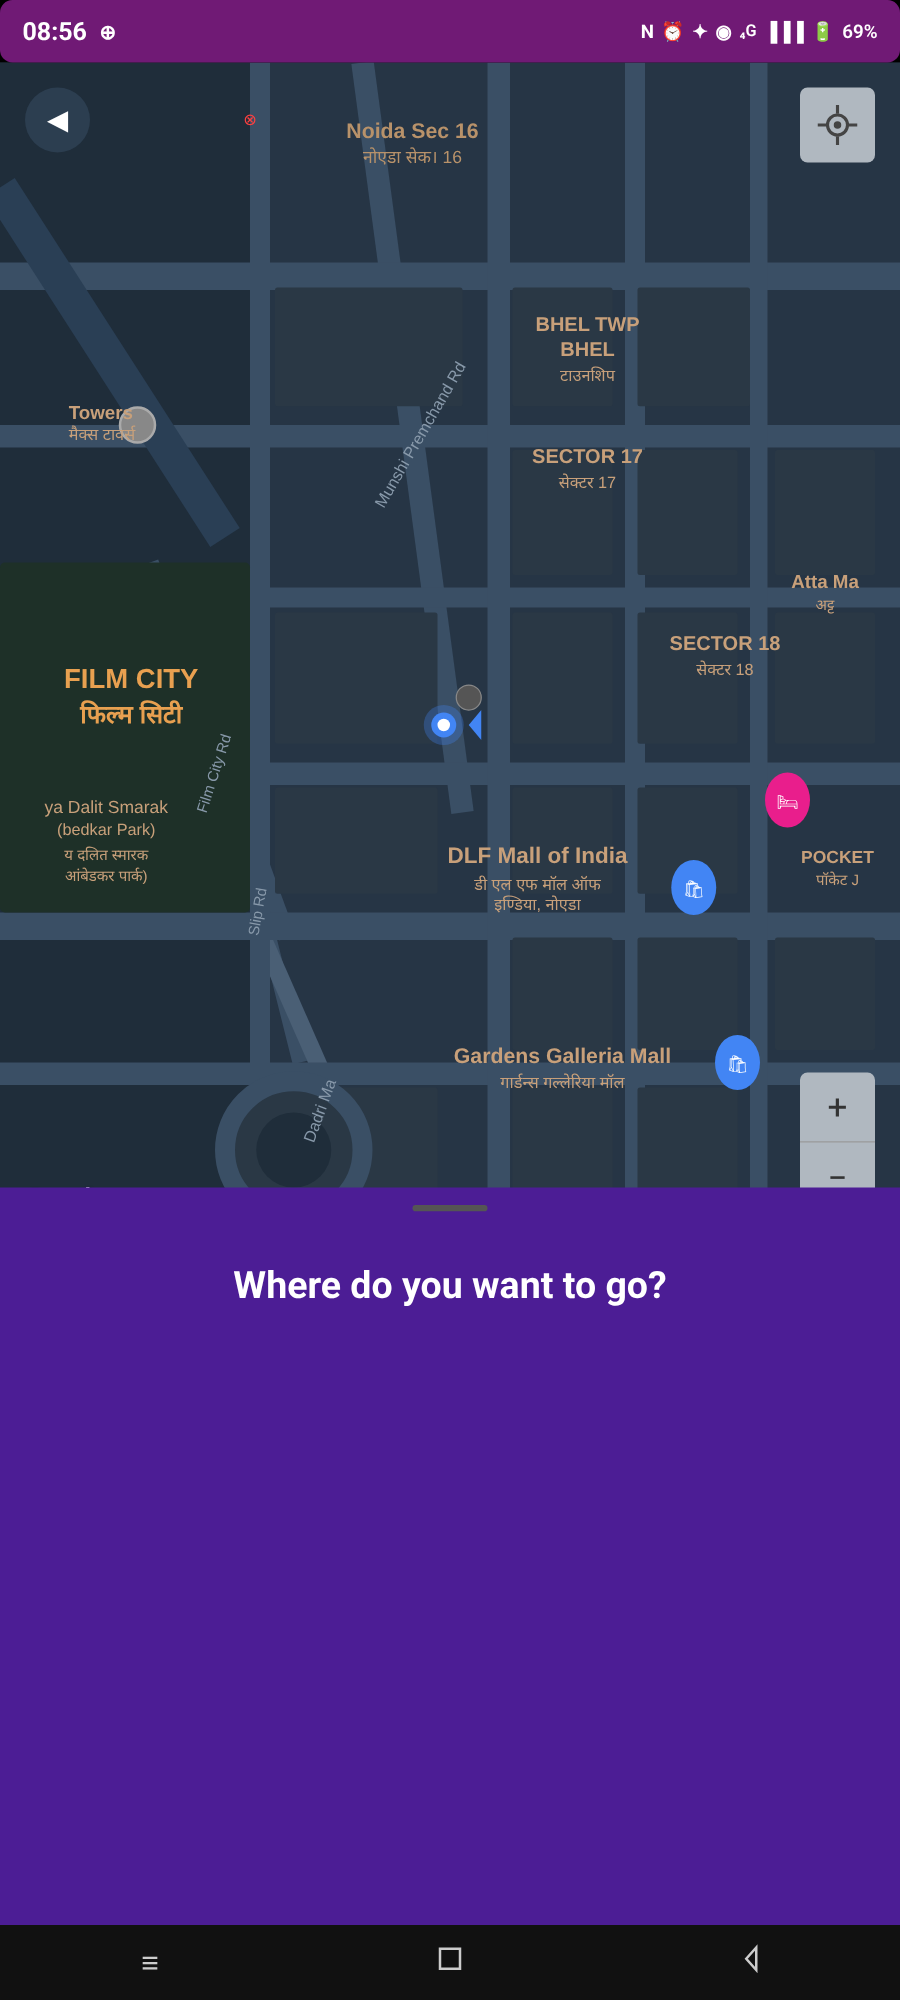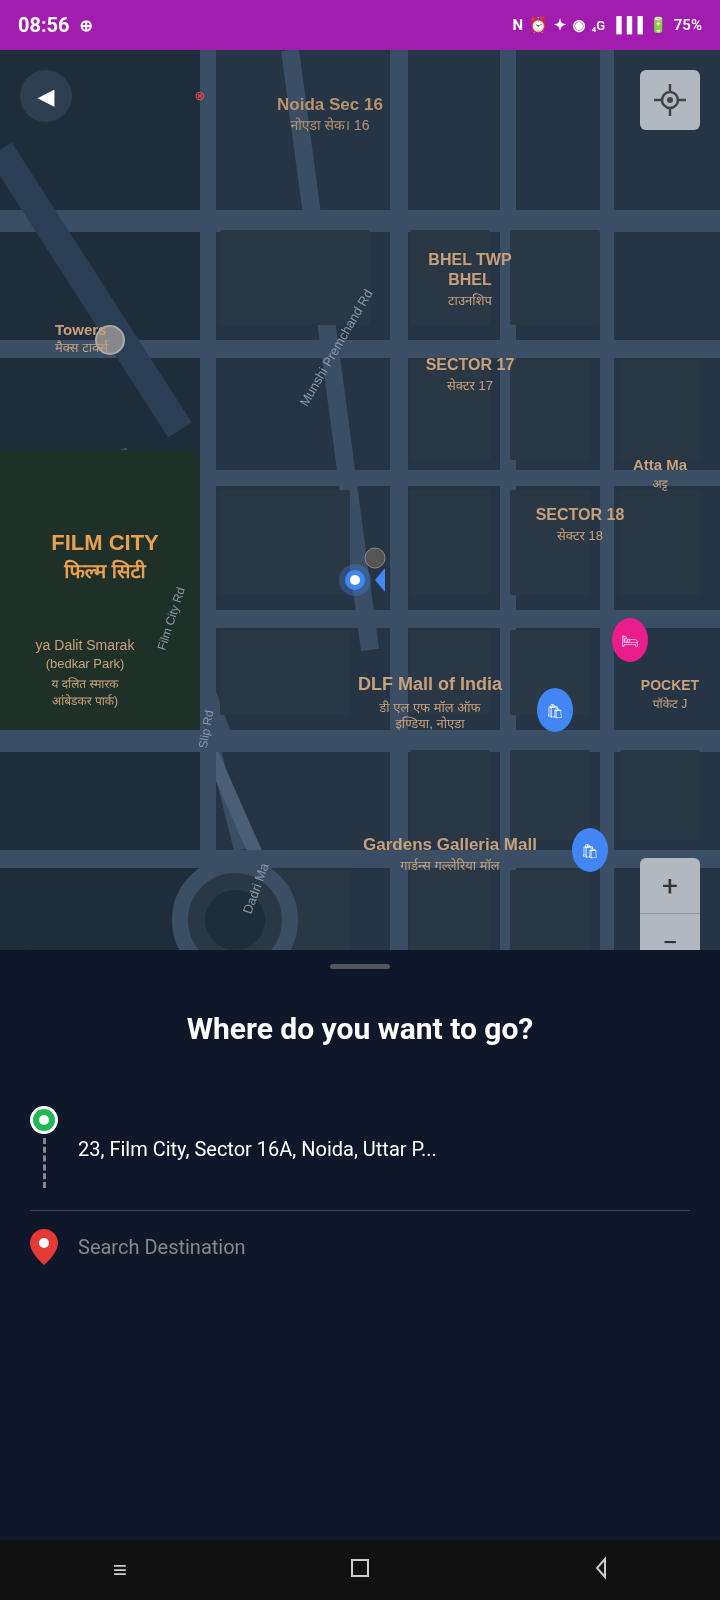--- a/index.html
+++ b/index.html
@@ -10,29 +10,30 @@
       overflow: hidden;
       font-family: 'Roboto', Arial, sans-serif;
       background: #000;
     }
 
     
     .status-bar {
       position: absolute;
       top: 0; left: 0; right: 0;
       height: 50px;
-      background: #a21caf;
+      background: #701a75;
       display: flex;
       align-items: center;
       justify-content: space-between;
       padding: 0 18px;
       z-index: 100;
       color: #fff;
       font-size: 18px;
       font-weight: 600;
+      border-radius: 10px;
     }
     .status-left { display: flex; align-items: center; gap: 10px; }
     .status-right { display: flex; align-items: center; gap: 6px; font-size: 15px; }
     .status-time { font-size: 20px; font-weight: 700; }
 
     
     .map-container {
       position: absolute;
       top: 50px;
       left: 0; right: 0;
@@ -105,21 +106,21 @@
       z-index: 10;
       text-shadow: 1px 1px 3px rgba(0,0,0,0.8);
     }
 
     
     .bottom-sheet {
       position: absolute;
       bottom: 60px;
       left: 0; right: 0;
       height: 590px;
-      background: #0f172a;
+      background: #4c1d95;
       border-radius: 0;
       z-index: 50;
     }
 
     .drag-handle {
       width: 60px; height: 5px;
       background: #555;
       border-radius: 3px;
       margin: 14px auto 0;
     }
@@ -222,21 +223,21 @@
     <span style="font-size:16px;">⊕</span>
   </div>
   <div class="status-right">
     <span style="font-weight:700;">N</span>
     <span>⏰</span>
     <span>✦</span>
     <span>◉</span>
     <span style="font-size:13px;text-align:right;">₄G</span>
     <span>▐▐▐</span>
     <span>🔋</span>
-    <span>75%</span>
+    <span>69%</span>
   </div>
 </div>
 
 <div class="map-container">
 
   <svg class="map-bg" viewBox="0 0 720 950" xmlns="http://www.w3.org/2000/svg">
 
     <rect width="720" height="950" fill="#1f2d3a"></rect>
 
     <rect x="200" y="0" width="520" height="950" fill="#263545"></rect>
@@ -373,42 +374,20 @@
   </div>
 
   <div class="google-watermark">Google</div>
 </div>
 
 <div class="bottom-sheet">
   <div class="drag-handle"></div>
 
   <h2 class="sheet-title">Where do you want to go?</h2>
 
-  <div class="location-inputs">
-
-    <div class="location-row">
-      <div class="location-icon-wrap">
-        <div class="dot-green"></div>
-        <div class="dashed-line"></div>
-      </div>
-      <div class="location-text">23, Film City, Sector 16A, Noida, Uttar P...</div>
-    </div>
-
-    <div class="location-row">
-      <div class="location-icon-wrap">
-        <div class="pin-red">
-          <svg viewBox="0 0 28 36" xmlns="http://www.w3.org/2000/svg">
-            <path d="M14 0C6.27 0 0 6.27 0 14c0 10.5 14 22 14 22s14-11.5 14-22C28 6.27 21.73 0 14 0z" fill="#e53935"></path>
-            <circle cx="14" cy="14" r="5" fill="#fff"></circle>
-          </svg>
-        </div>
-      </div>
-      <div class="location-placeholder">Search Destination</div>
-    </div>
-  </div>
 </div>
 
 <div class="nav-bar">
   <div class="nav-btn">
     <span style="font-size:24px;">≡</span>
   </div>
   <div class="nav-btn">
     <span>
       <svg width="26" height="26" viewBox="0 0 26 26">
         <rect x="5" y="5" width="16" height="16" fill="none" stroke="#ccc" stroke-width="2"></rect>

